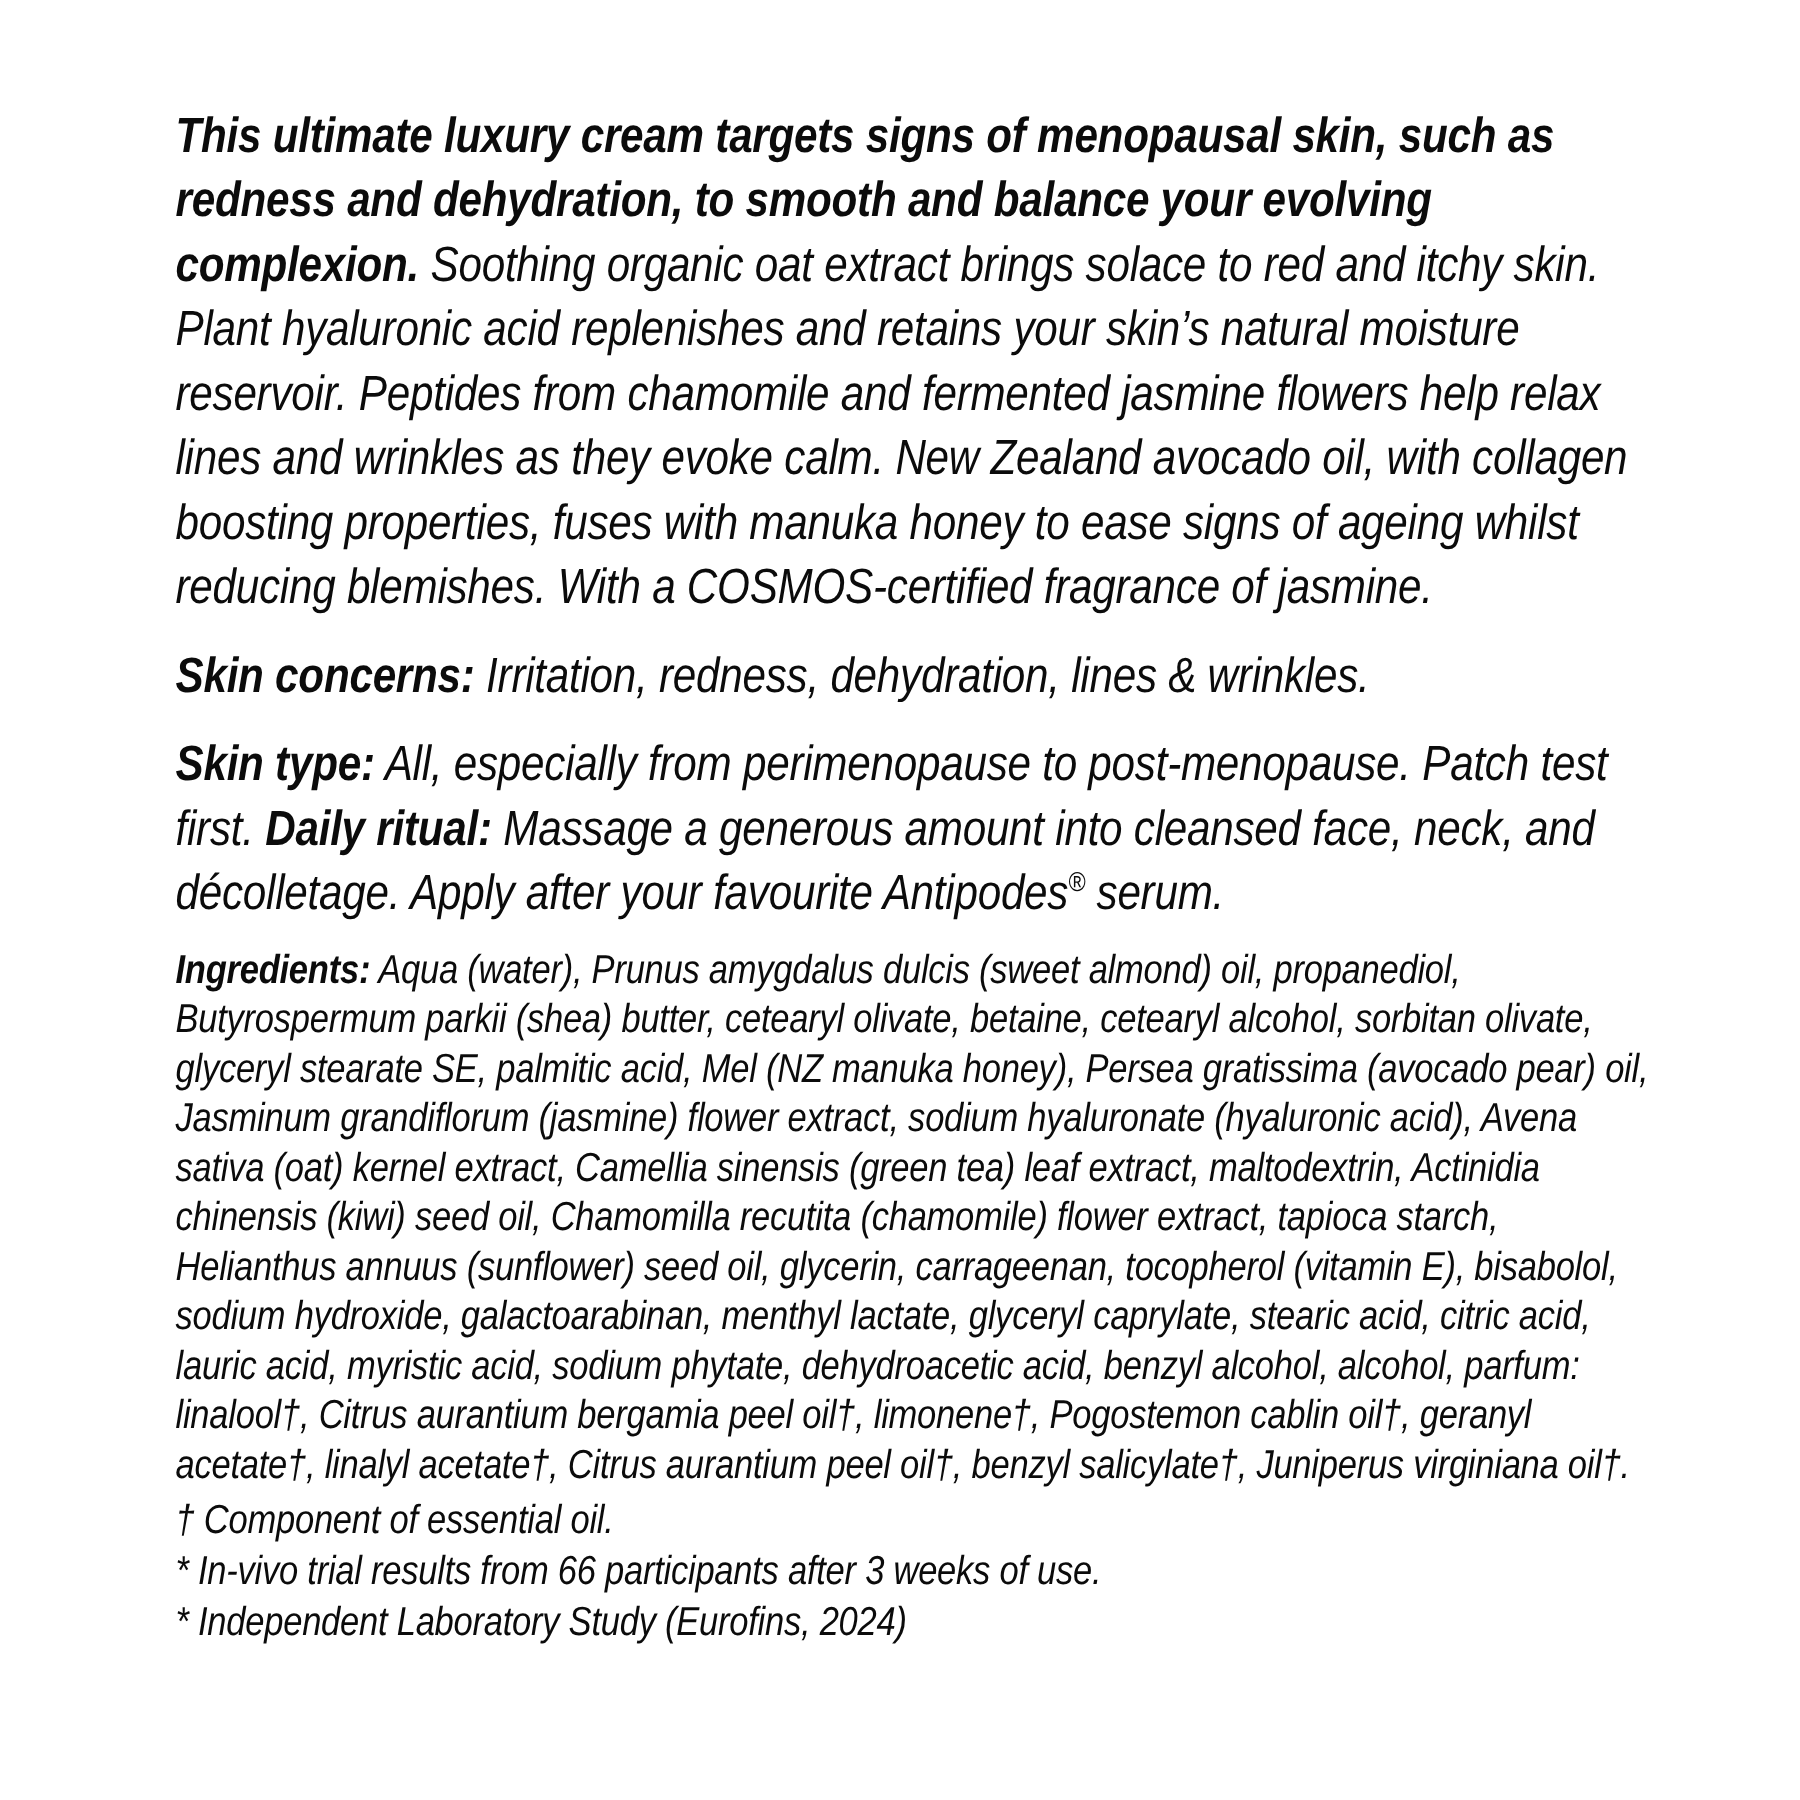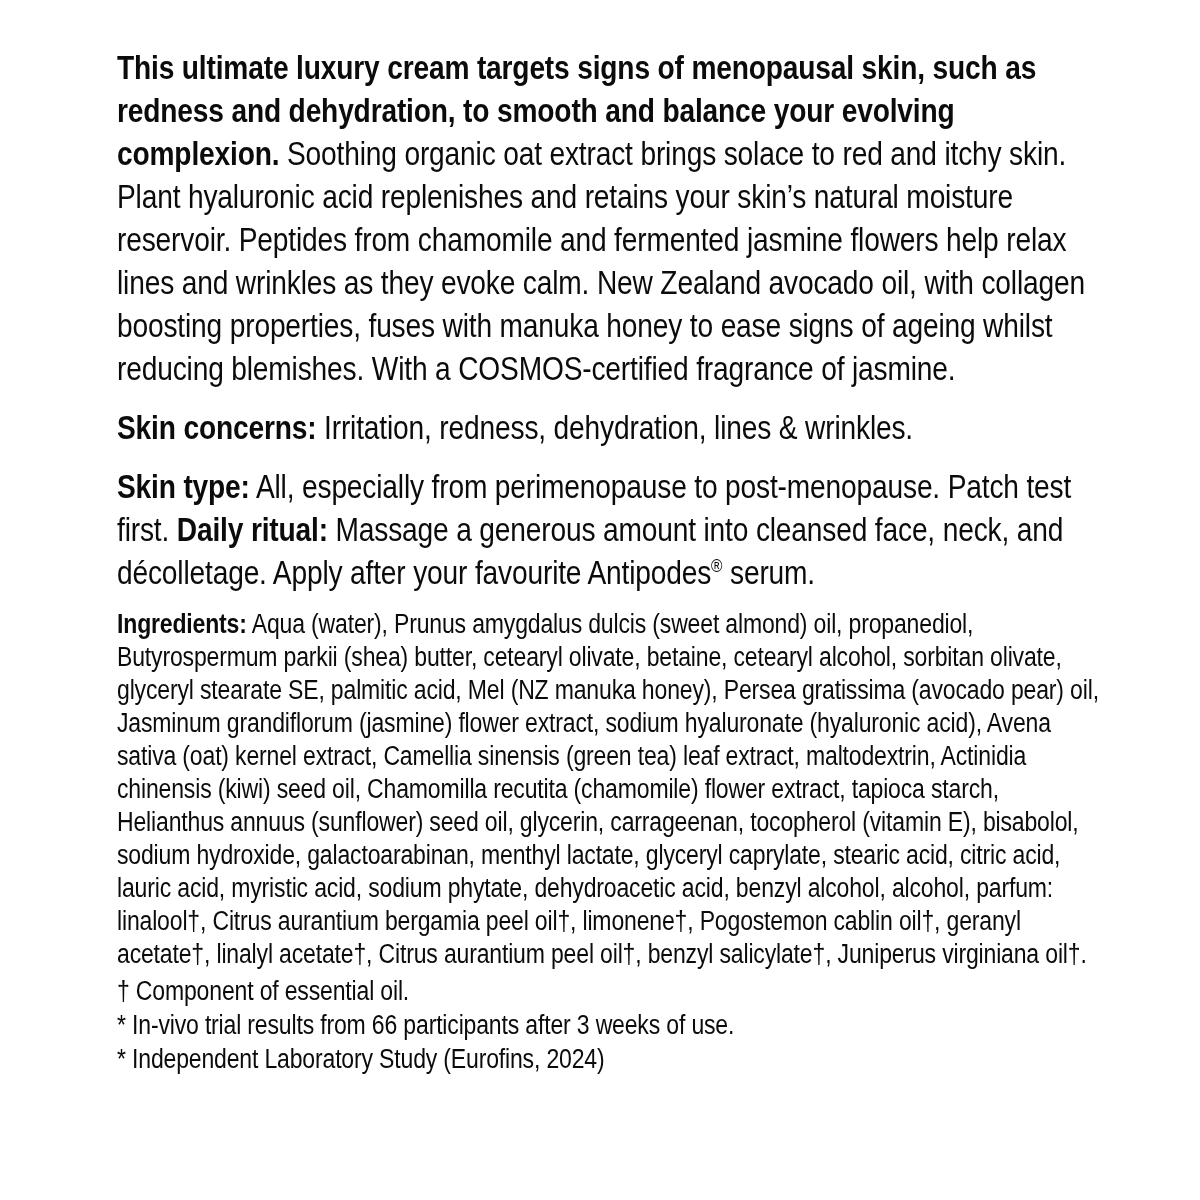--- a/index.html
+++ b/index.html
@@ -10,22 +10,23 @@
     width: 1200px;
     height: 1200px;
     overflow: hidden;
     background: #ffffff;
     color: #0b0b0b;
     font-family: "Liberation Sans", "DejaVu Sans", sans-serif;
   }
   .label {
     position: absolute;
     left: 117px;
-    top: 46px;
+    top: 68px;
     width: 990px;
+    font-style: italic;
   }
   
   .block {
     display: block;
     width: 1160px;              
     transform: scaleX(0.853);
     transform-origin: 0 0;
     letter-spacing: -0.2px;
     margin: 0;
   }

